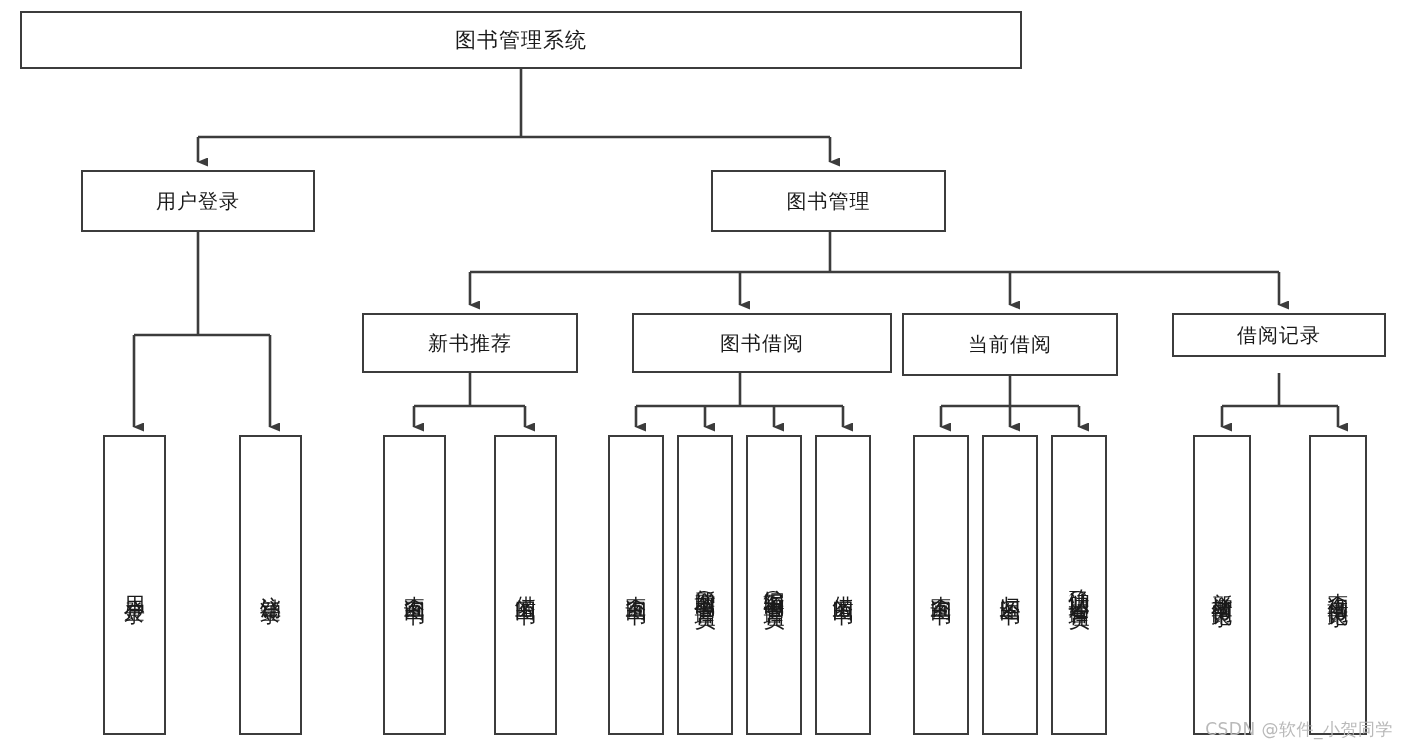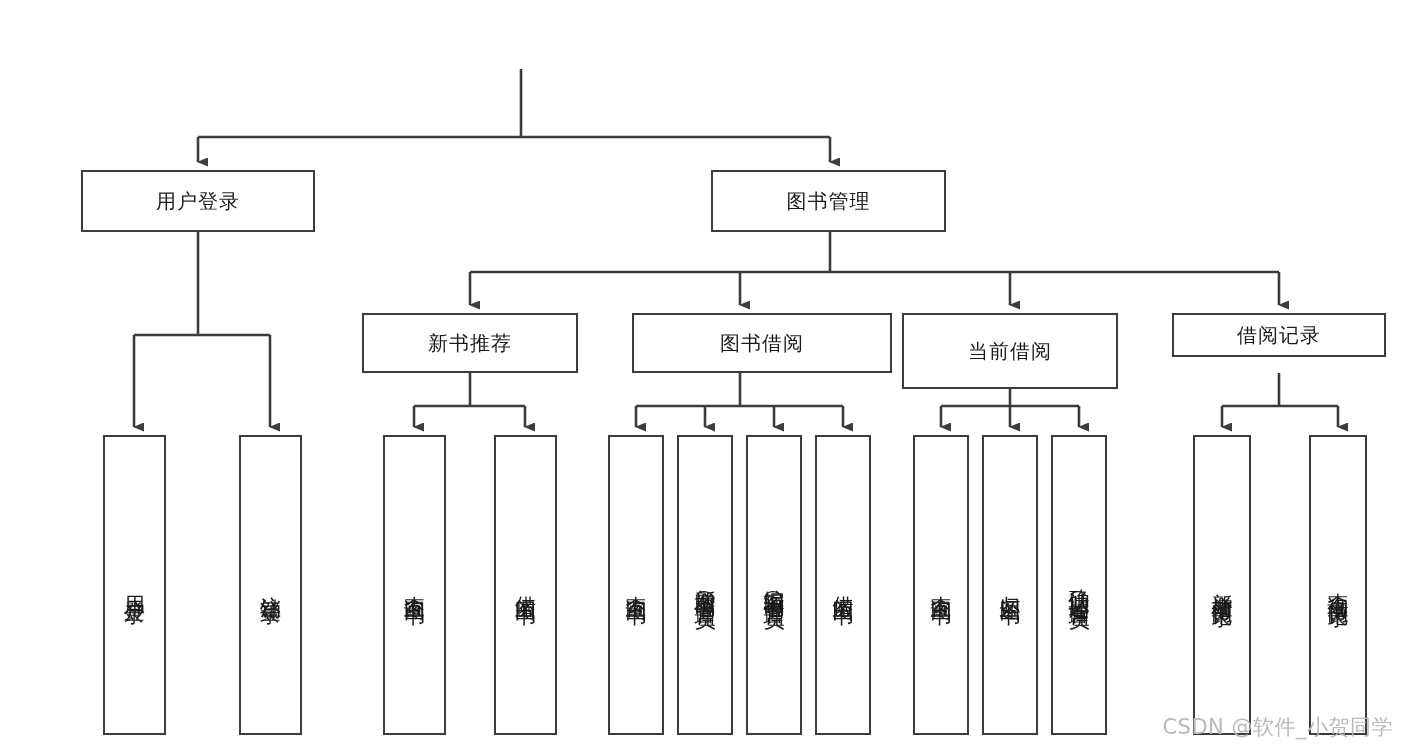--- a/index.html
+++ b/index.html
@@ -49,21 +49,21 @@
     letter-spacing: 3px;
     font-size: 21px;
   }
   .node-box.root .node-label {
     font-size: 21px;
   }
   #watermark {
     position: absolute;
     right: 12px;
     bottom: 6px;
-    font-size: 21px;
+    font-size: 17px;
     color: #b9b9b9;
     letter-spacing: 0.5px;
     white-space: nowrap;
     pointer-events: none;
   }
 </style>
 </head>
 <body>
 
 <div id="diagram-root">
@@ -112,35 +112,38 @@
       <path d="M1010,406 L1010,427" marker-end="url(#arrow)"></path>
       <path d="M1079,406 L1079,427" marker-end="url(#arrow)"></path>
 
       <path d="M1279,373 L1279,406"></path>
       <path d="M1222,406 L1338,406"></path>
       <path d="M1222,406 L1222,427" marker-end="url(#arrow)"></path>
       <path d="M1338,406 L1338,427" marker-end="url(#arrow)"></path>
     </g>
   </svg>
 
+  <div class="node-box root" style="left:20px; top:11px; width:1002px; height:58px;">
+    <span class="node-label">图书管理系统</span>
+  </div>
 
   <div class="node-box" style="left:81px; top:170px; width:234px; height:62px;">
     <span class="node-label">用户登录</span>
   </div>
   <div class="node-box" style="left:362px; top:313px; width:216px; height:60px;">
     <span class="node-label">新书推荐</span>
   </div>
 
   <div class="node-box" style="left:711px; top:170px; width:235px; height:62px;">
     <span class="node-label">图书管理</span>
   </div>
   <div class="node-box" style="left:632px; top:313px; width:260px; height:60px;">
     <span class="node-label">图书借阅</span>
   </div>
-  <div class="node-box" style="left:902px; top:313px; width:216px; height:76px;">
+  <div class="node-box" style="left:902px; top:313px; width:216px; height:63px;">
     <span class="node-label">当前借阅</span>
   </div>
   <div class="node-box" style="left:1172px; top:313px; width:214px; height:44px;">
     <span class="node-label">借阅记录</span>
   </div>
 
   <div class="node-box vertical" style="left:103px; top:435px; width:63px; height:300px;">
     <span class="node-label">用户登录</span>
   </div>
   <div class="node-box vertical" style="left:239px; top:435px; width:63px; height:300px;">

